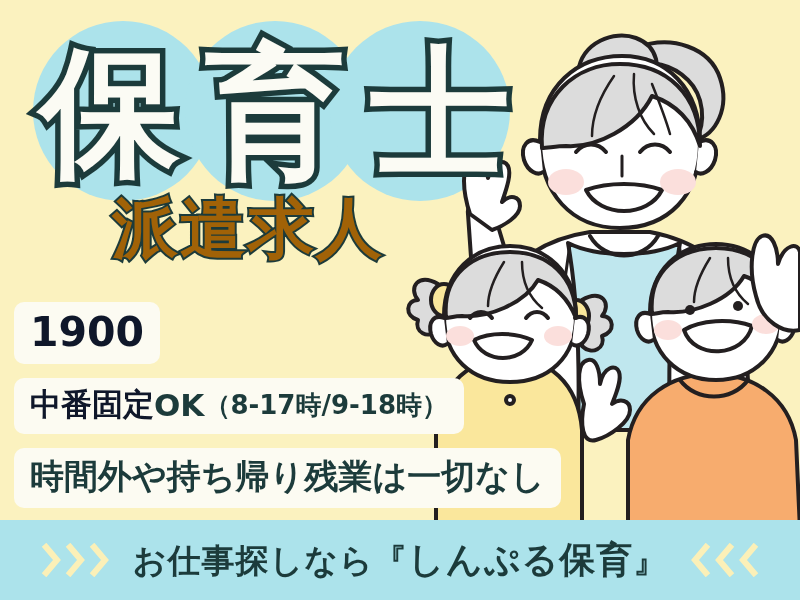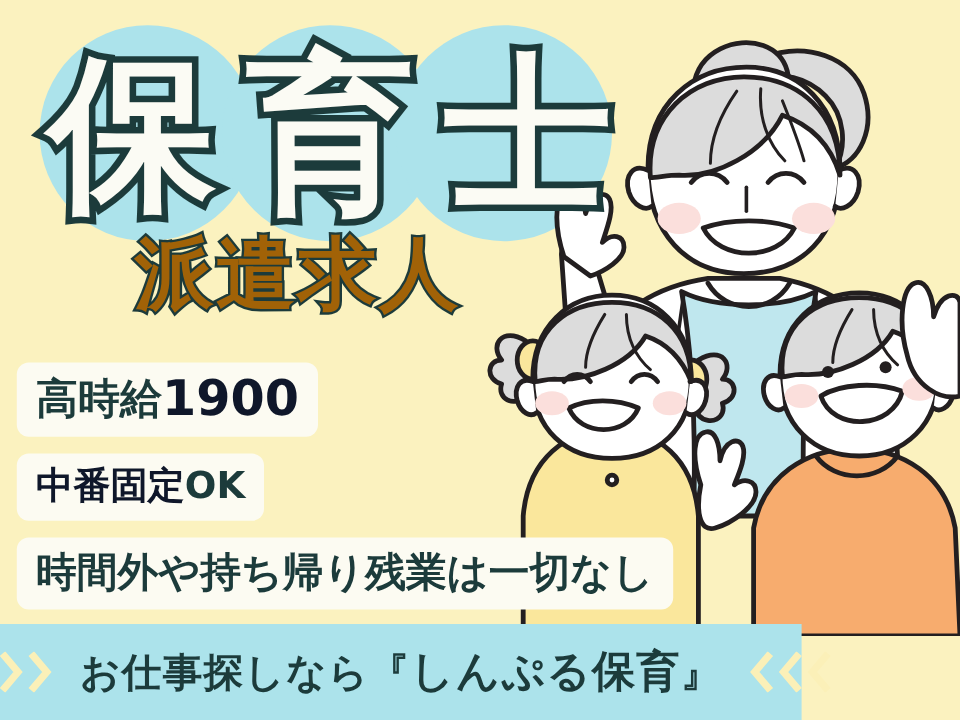--- a/index.html
+++ b/index.html
@@ -96,21 +96,21 @@
 
   .accent { color: #0f172a; }
   .pill-1 .accent { font-size: 41px; }
   .small-note { font-size: 26px; }
 
   
   .bottom-bar {
     position: absolute;
     left: 0;
     bottom: 0;
-    width: 668px;
+    width: 800px;
     height: 80px;
     background: #ACE3EB;
     display: flex;
     align-items: center;
     justify-content: center;
     gap: 22px;
     z-index: 6;
   }
   .chev-group {
     display: flex;
@@ -261,27 +261,27 @@
     <span class="headline-char">保</span>
     <span class="headline-char">育</span>
     <span class="headline-char">士</span>
   </div>
 
   <div class="subtitle">派遣求人</div>
 
   <div class="pills">
 
     <div class="pill pill-1">
-      <span>高時給</span>
         <span class="accent">1900</span>
     </div>
 
     <div class="pill pill-2">
       <span class="accent">中番固定</span>
         <span>OK</span>
+        <span class="small-note">（8-17時/9-18時）</span>
     </div>
 
     <div class="pill pill-3">
       <span>時間外や持ち帰り残業は一切なし</span>
     </div>
 
   </div>
 
   <div class="bottom-bar">
 

